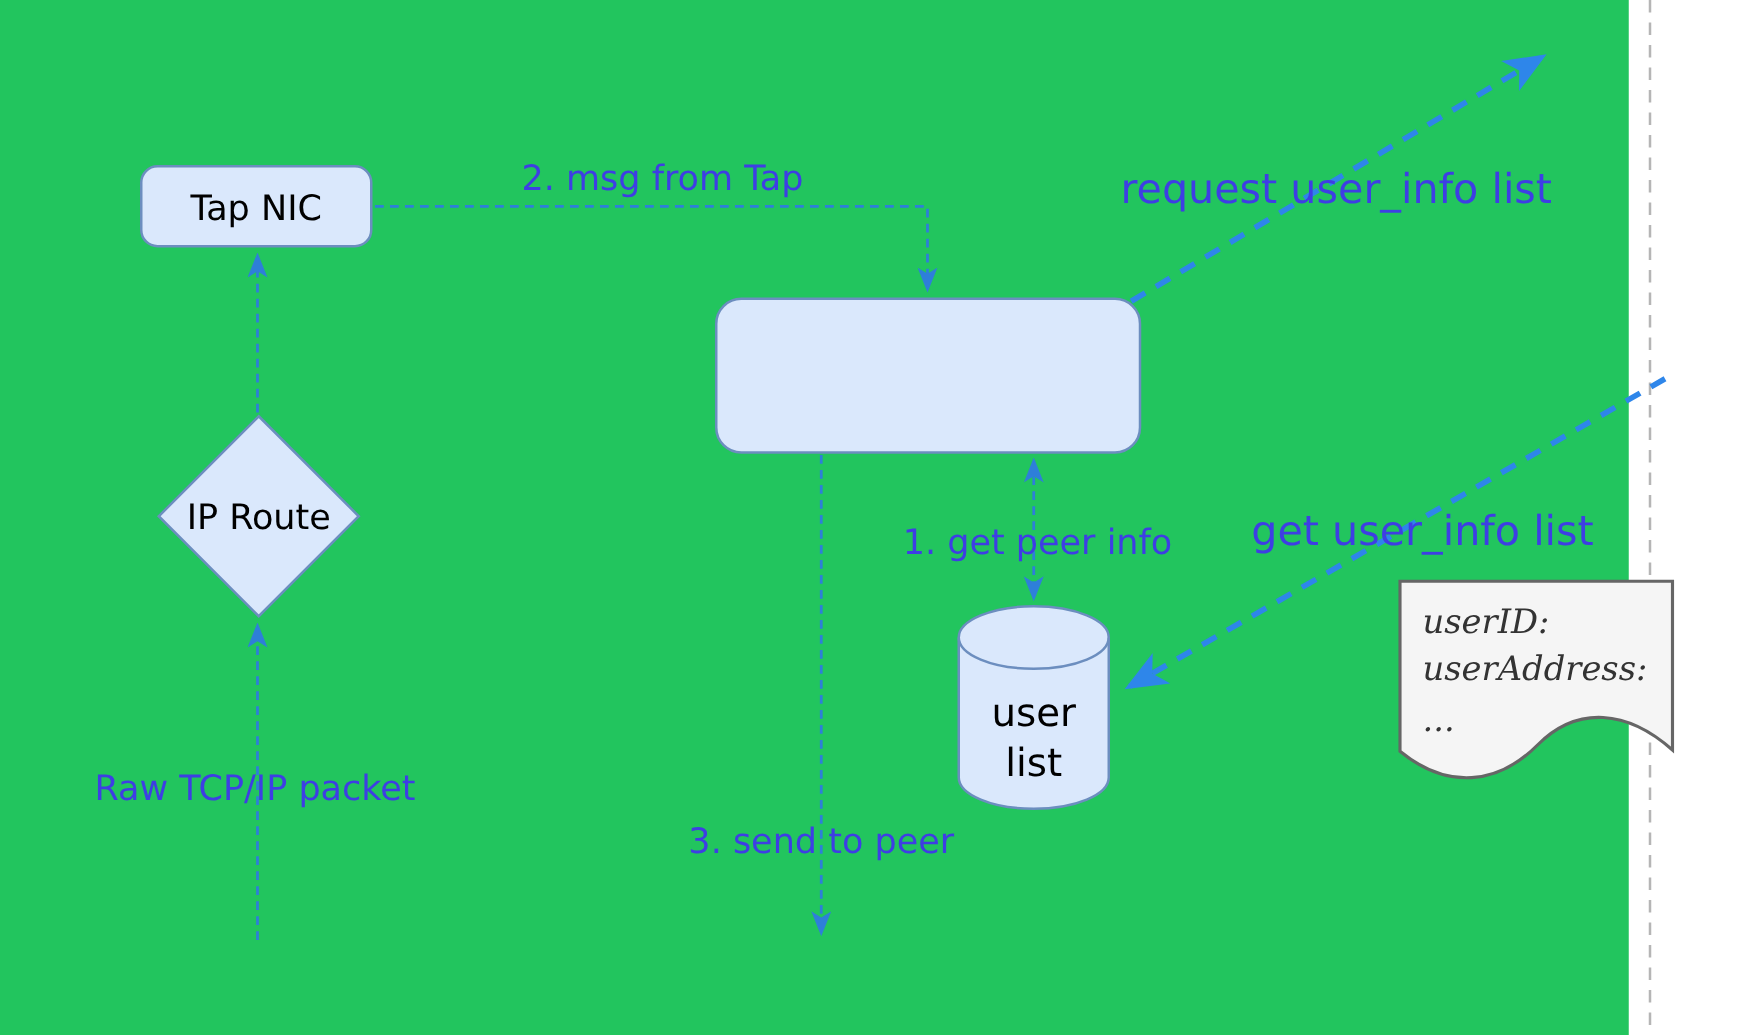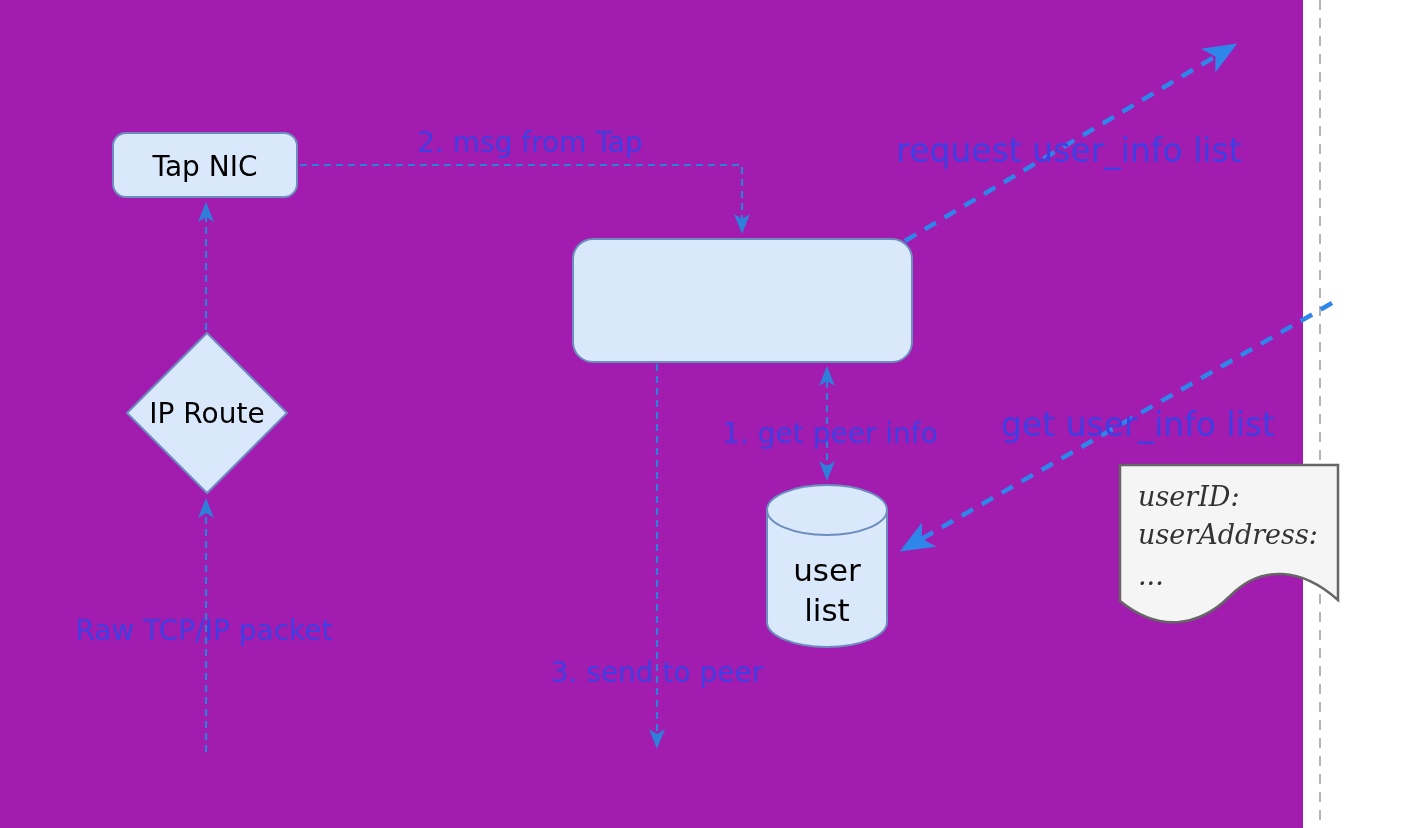--- a/index.html
+++ b/index.html
@@ -8,21 +8,21 @@
     background: #ffffff;
     width: 1404px;
     height: 828px;
     overflow: hidden;
     font-family: "DejaVu Sans", "Liberation Sans", sans-serif;
   }
   .stage {
     position: relative;
     width: 1303px;
     height: 828px;
-    background: #a21caf;
+    background: #22c55e;
   }
   svg { display: block; }
   .shape-label {
     fill: #000000;
     font-family: "DejaVu Sans", "Liberation Sans", sans-serif;
     font-size: 28px;
     text-anchor: middle;
   }
   .cyl-label {
     fill: #000000;

